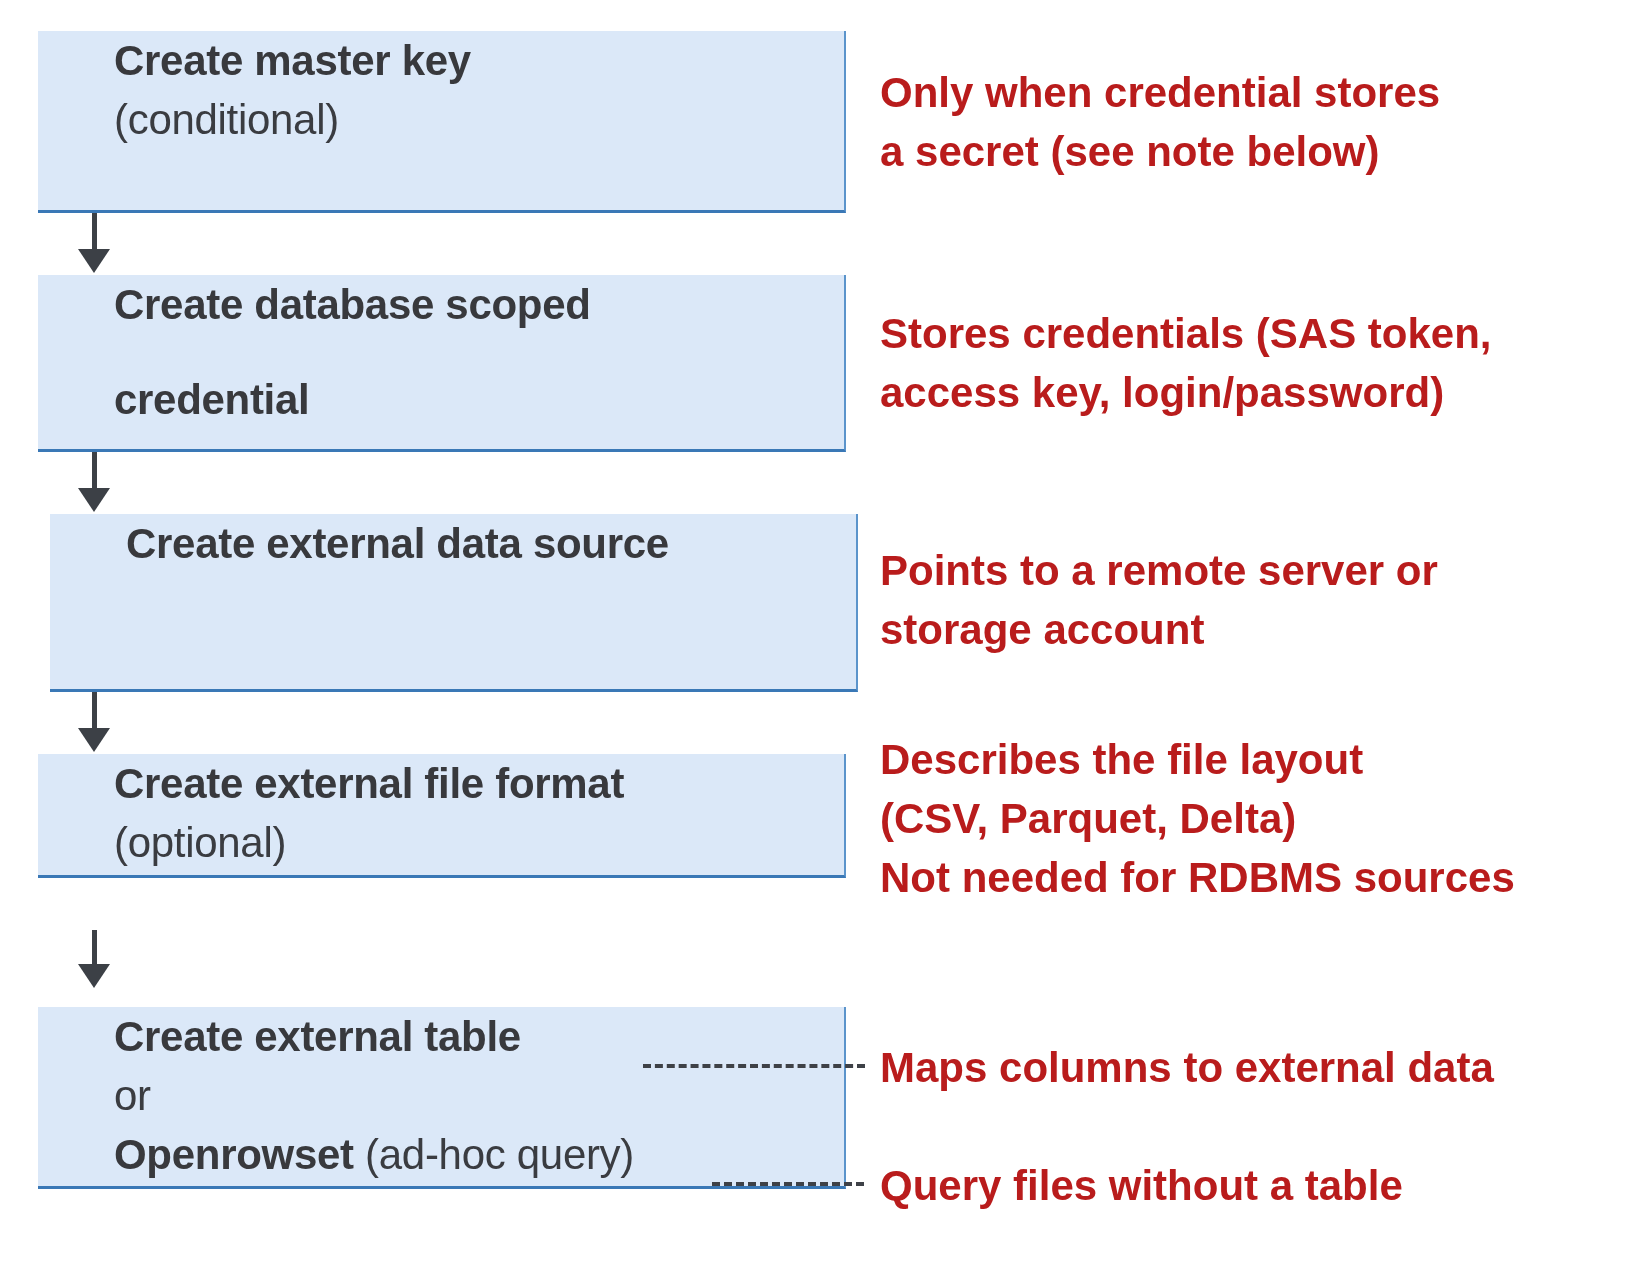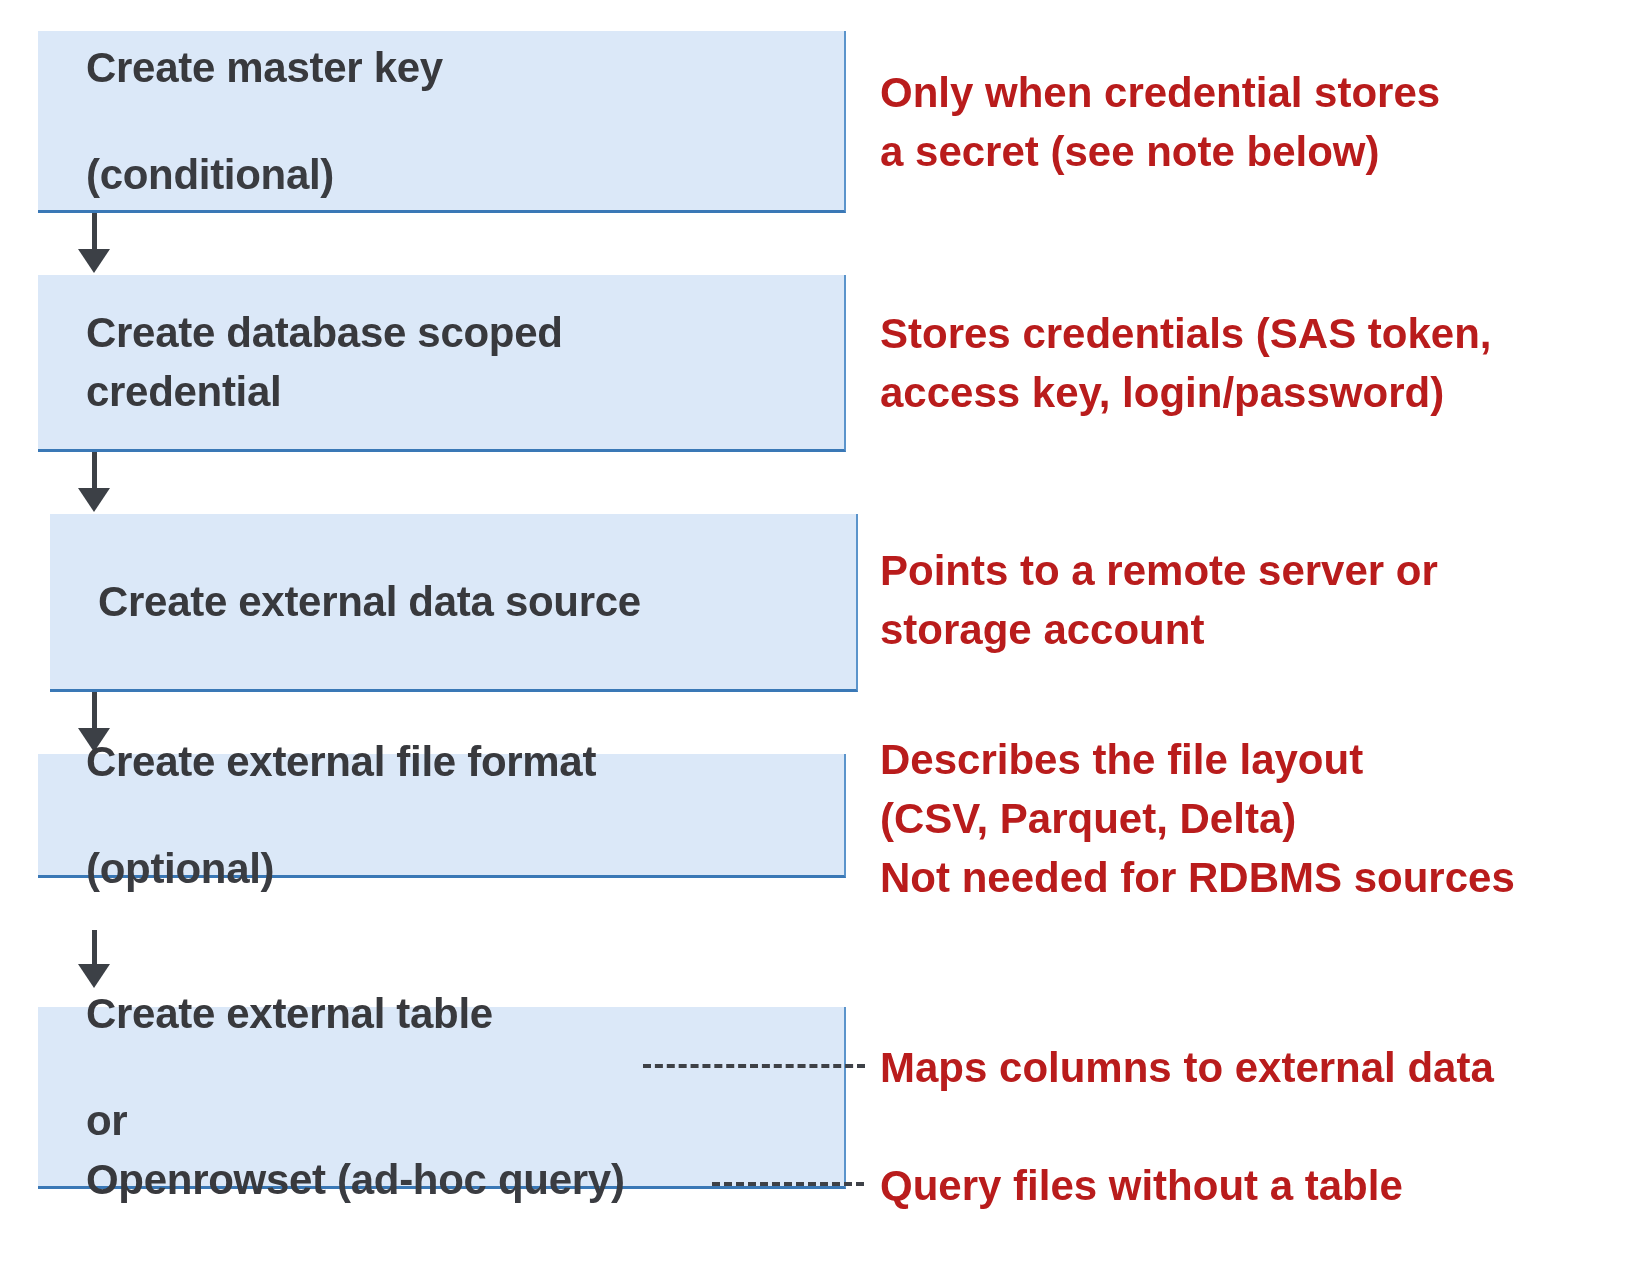--- a/index.html
+++ b/index.html
@@ -12,32 +12,32 @@
     overflow:hidden;
   }
   
   .box{
     position:absolute;
     left:38px;width:808px;
     box-sizing:border-box;
     background:#dbe8f8;
     border-right:2px solid #5b94cb;
     border-bottom:3px solid #3a78b6;
-    display:flex;flex-direction:column;justify-content:center;
-    padding-left:48px;
+    display:flex;flex-direction:column;
+    padding-left:76px;
   }
   .box .line{
     font-size:42px;line-height:59px;
     letter-spacing:-0.3px;
     white-space:nowrap;
   }
   .bold{font-weight:700;color:#38393d;}
-  .reg{font-weight:700;color:#3a3c41;margin-top:48px;}
+  .reg{font-weight:400;color:#3a3c41;}
   .s1{top:31px;height:182px;}
-  .s2{top:275px;height:177px;}
+  .s2{top:275px;height:177px;gap:36px;}
   .s3{top:514px;height:178px;margin-left:12px;}
   .s4{top:754px;height:124px;}
   .s5{top:1007px;height:182px;}
   
   .arrow{position:absolute;left:78px;width:32px;display:flex;flex-direction:column;align-items:center;}
   .arrow .shaft{width:5px;background:#3c4046;}
   .arrow .head{
     width:0;height:0;
     border-left:16px solid transparent;
     border-right:16px solid transparent;

